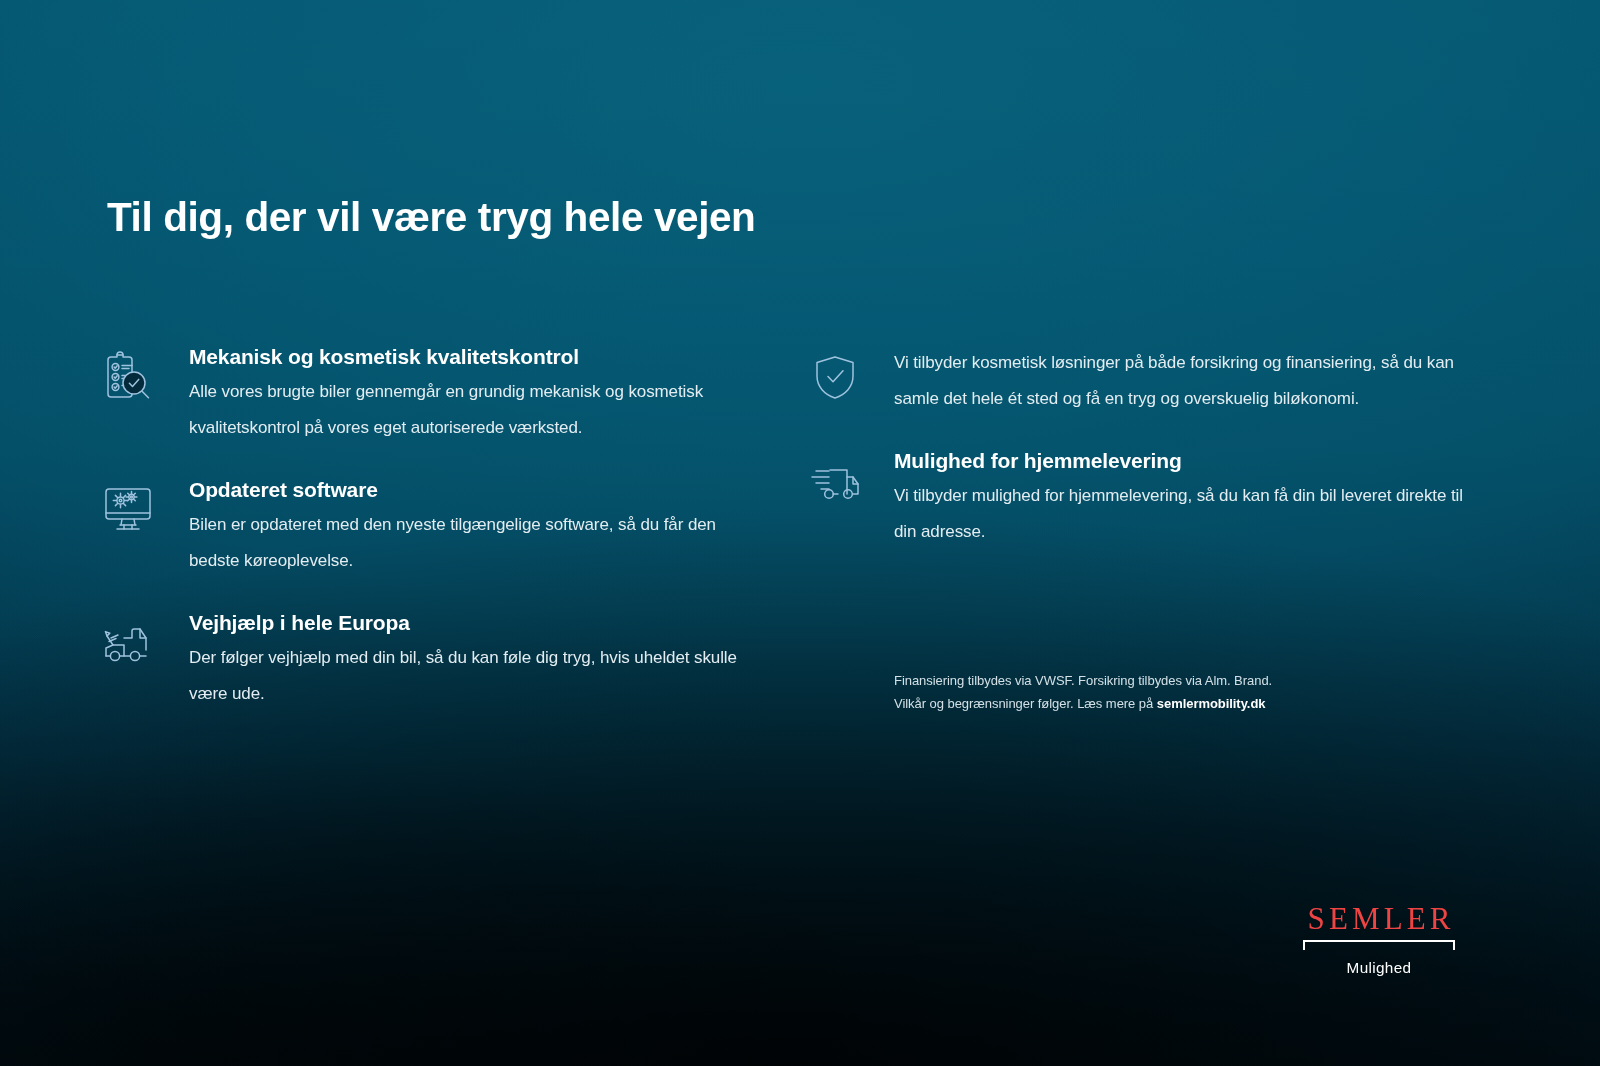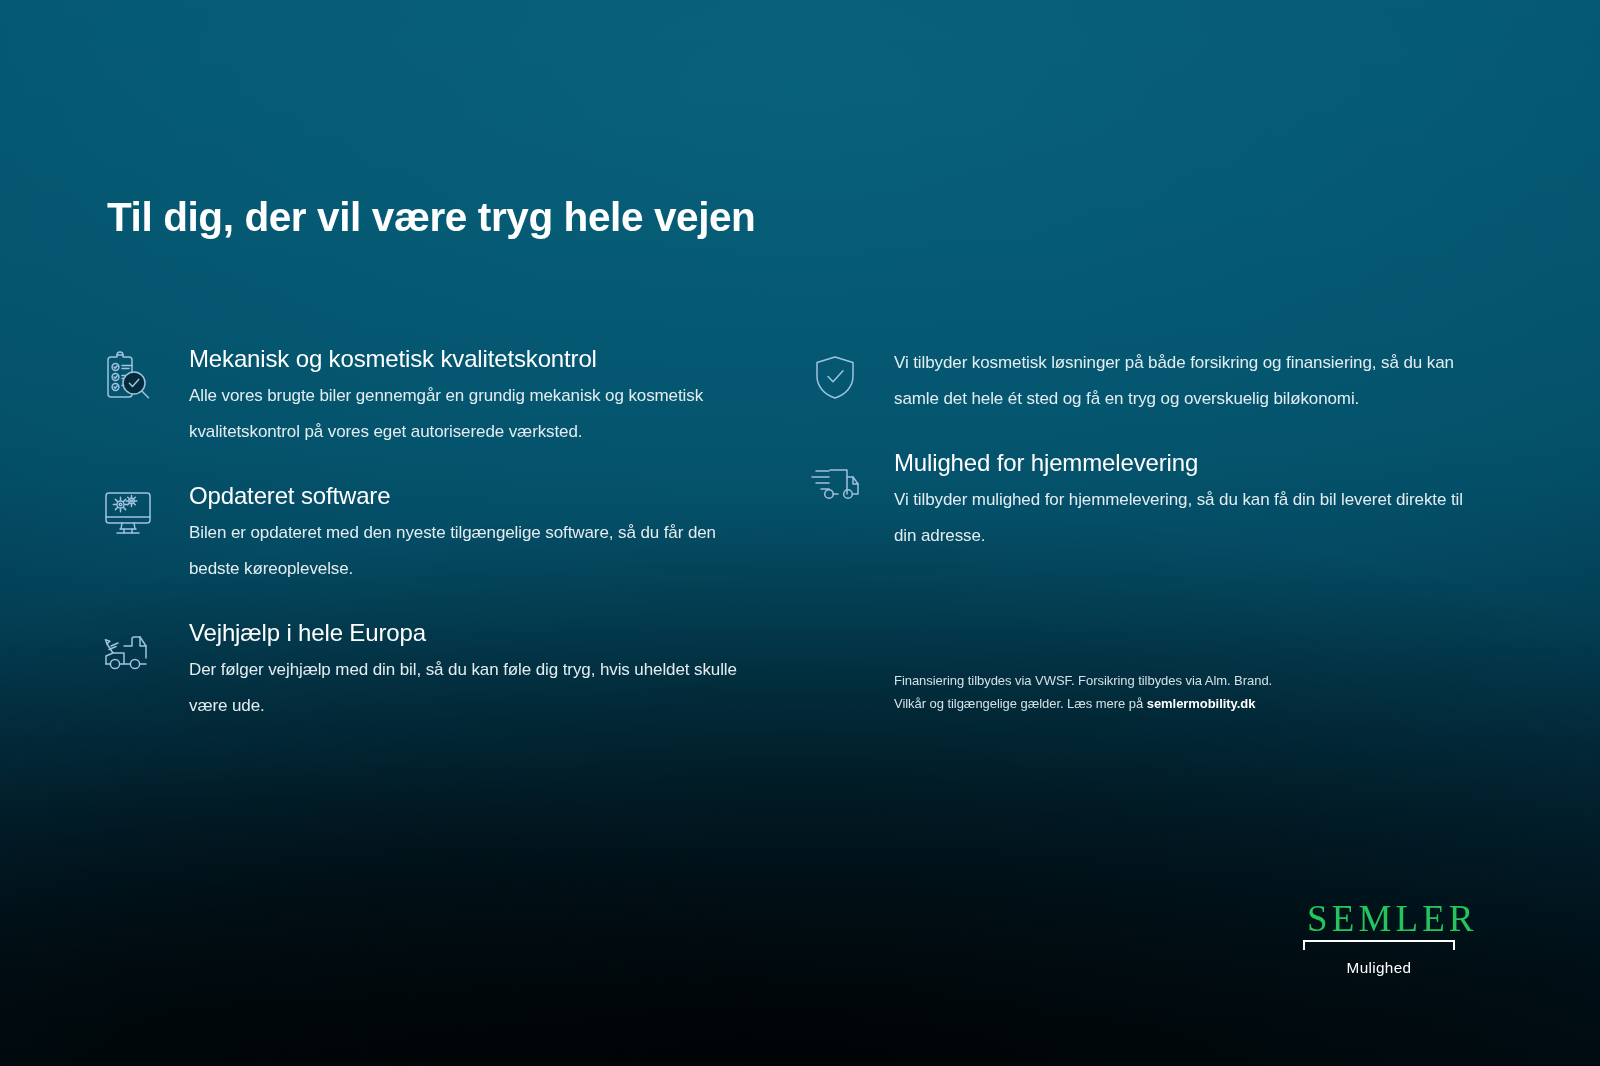--- a/index.html
+++ b/index.html
@@ -52,22 +52,22 @@
   .feature-icon {
     position:absolute;
     left:0; top:5px;
     width:56px; height:52px;
     display:block;
   }
   #col-right .feature-icon { left:4px; top:6px; }
   .feature-icon svg { display:block; width:100%; height:100%; overflow:visible; }
 
   .feature-title {
-    font-size:24px;
-    font-weight:normal;
+    font-size:21px;
+    font-weight:bold;
     color:#ffffff;
     letter-spacing:-0.15px;
     margin-bottom:5px;
     white-space:nowrap;
   }
   .feature-body {
     font-size:17px;
     font-weight:normal;
     color:#e3edf1;
     line-height:35.5px;
@@ -88,22 +88,22 @@
 
   
   #logo {
     position:absolute;
     left:1303px; top:900px;
     width:152px;
     text-align:center;
   }
   #logo-wordmark {
     font-family:"Liberation Serif", serif;
-    font-size:37px;
-    color:#22c55e;
+    font-size:31px;
+    color:#ef4444;
     letter-spacing:4.1px;
     text-indent:4.1px;
     line-height:37px;
     white-space:nowrap;
   }
   #logo-rule {
     position:relative;
     height:10px;
     margin-top:3px;
   }
@@ -236,21 +236,21 @@
         </svg>
       </span>
       <div class="feature-title">Mulighed for hjemmelevering</div>
       <div class="feature-body">Vi tilbyder mulighed for hjemmelevering, så du kan få din bil leveret direkte til din adresse.</div>
     </div>
 
   </div>
 
   <div id="fineprint">
     <div>Finansiering tilbydes via VWSF. Forsikring tilbydes via Alm. Brand.</div>
-    <div><span>Vilkår og tilgængelige gælder. Læs mere på </span><b>semlermobility.dk</b></div>
+    <div><span>Vilkår og begrænsninger følger. Læs mere på </span><b>semlermobility.dk</b></div>
   </div>
 
   <div id="logo">
     <div id="logo-wordmark">SEMLER</div>
     <div id="logo-rule">
       <span id="logo-rule-tick-right"></span>
     </div>
     <div id="logo-sub">Mulighed</div>
   </div>
 

